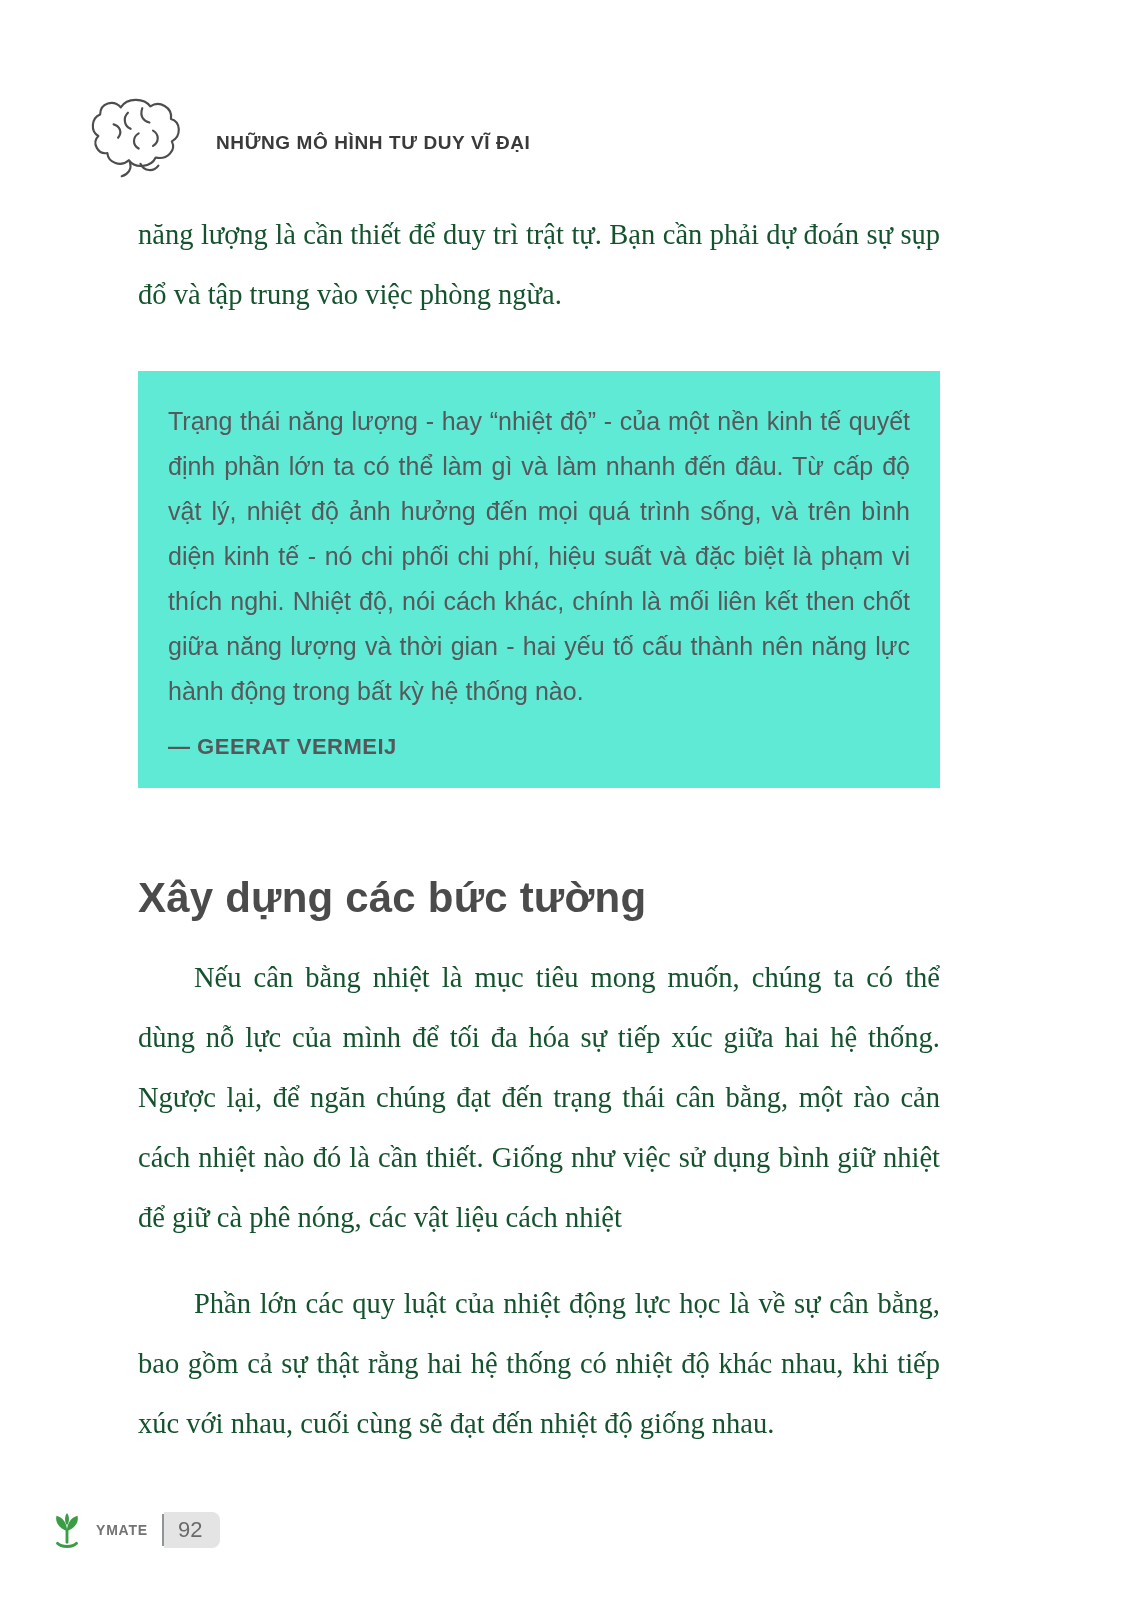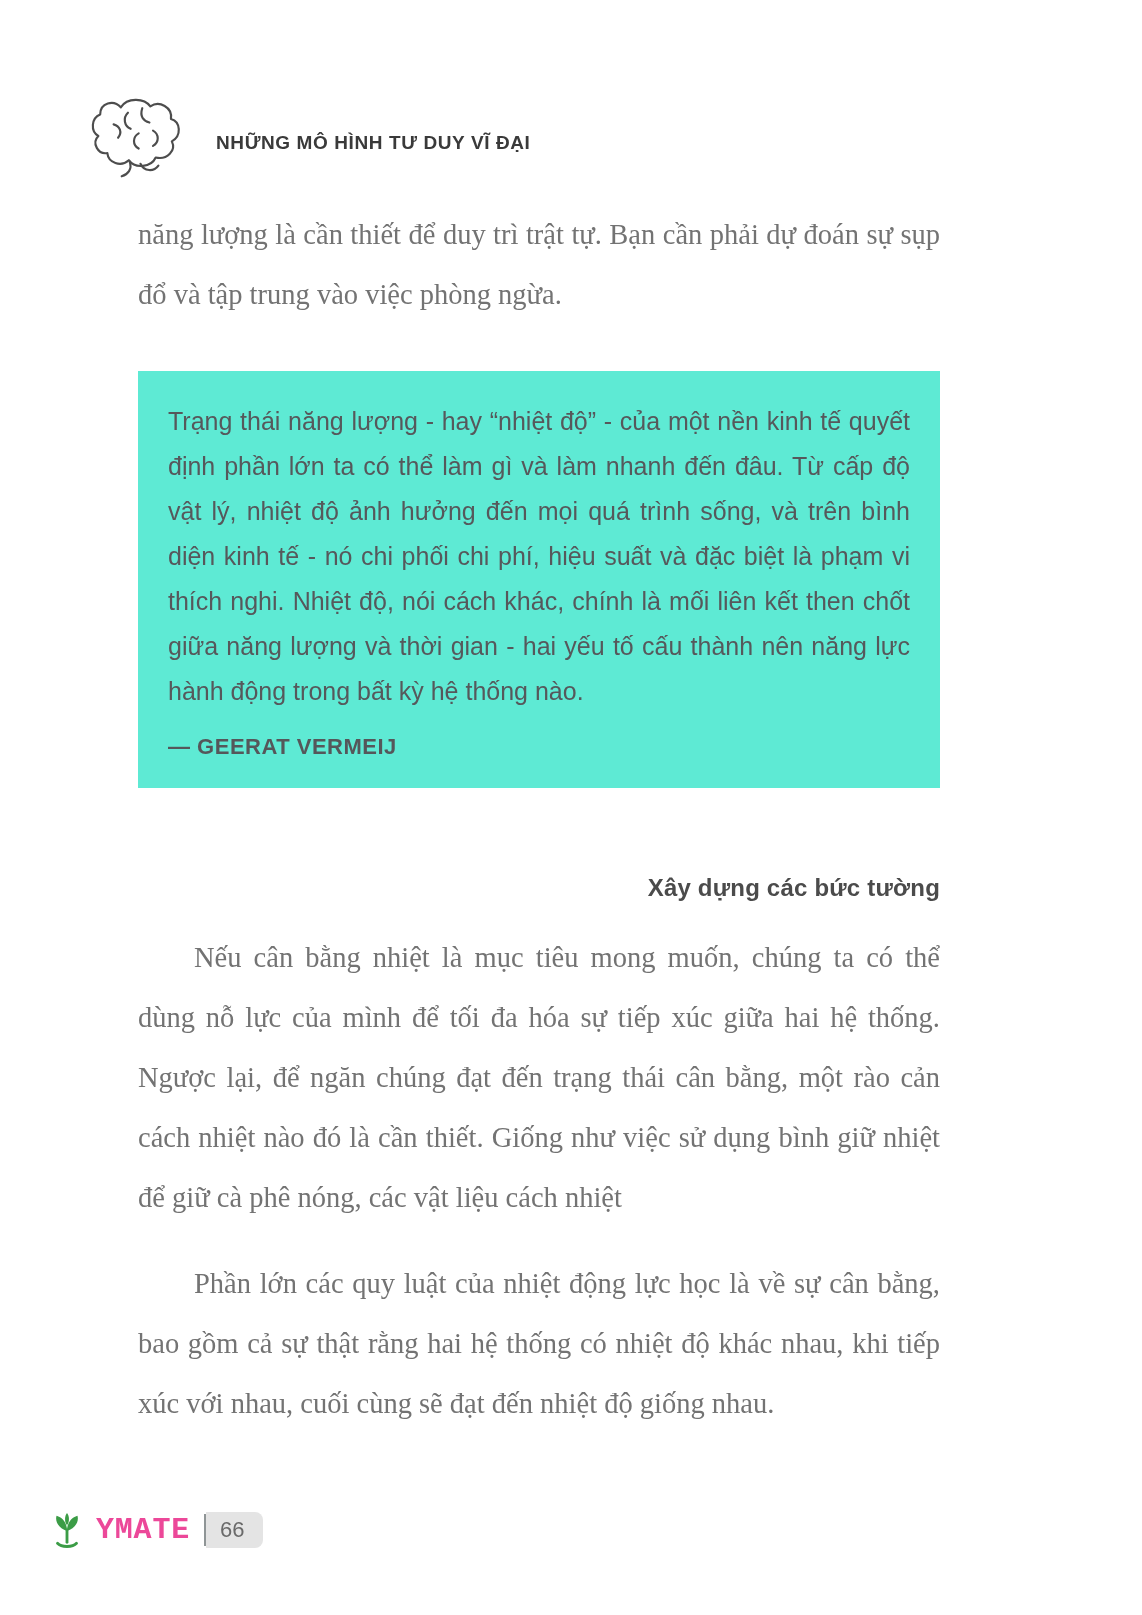--- a/index.html
+++ b/index.html
@@ -38,21 +38,21 @@
   .content{
     position:absolute;
     left:138px;
     top:160px;
     width:802px;
   }
   .body-par{
     margin:0;
     font-size:28.5px;
     line-height:60px;
-    color:#737373;
+    color:#14532d;
     text-align:justify;
   }
   .intro-par{ text-indent:0; }
   .indent-par{ text-indent:56px; margin-top:26px; }
   
   .quote-box{
     margin-top:46px;
     background:#5eead4;
     padding:28px 30px 28px 30px;
     box-sizing:border-box;
@@ -71,45 +71,44 @@
     font-weight:bold;
     font-size:22px;
     letter-spacing:0.5px;
     color:#55575a;
   }
   
   .section-heading{
     margin:86px 0 6px 0;
     font-family:"Liberation Sans", sans-serif;
     font-weight:bold;
-    font-size:24px;
+    font-size:42px;
     letter-spacing:0.2px;
     color:#4b4b4b;
-    text-align:right;
   }
   
   .footer{
     position:absolute;
     left:48px;
     top:1466px;
     display:flex;
     align-items:center;
   }
   .ymate-logo{
     width:38px;
     height:38px;
     flex:0 0 auto;
   }
   .footer-brand{
     margin-left:10px;
-    font-family:Liberation Mono, monospace;
+    font-family:Liberation Sans, sans-serif;
     font-weight:bold;
-    font-size:30px;
+    font-size:14px;
     letter-spacing:0.8px;
-    color:#ec4899;
+    color:#737373;
   }
   .footer-divider{
     width:2px;
     height:32px;
     background:#8f9596;
     margin:0 0 0 14px;
   }
   .footer-page-pill{
     background:#e4e4e4;
     border-radius:0 8px 8px 0;
@@ -161,16 +160,16 @@
         <path d="M20 21 C28 19 33 11 31 5 C24 7 20 13 20 21 Z"></path>
         <path d="M20 15 C17 11 17.5 5 20 2 C22.5 5 23 11 20 15 Z"></path>
       </g>
       <g stroke="#3b9c46" stroke-width="3" stroke-linecap="round" fill="none">
         <path d="M20 20 L20 33"></path>
         <path d="M10 34 C14 38.5 26 38.5 30 34"></path>
       </g>
     </svg>
     <div class="footer-brand">YMATE</div>
     <div class="footer-divider"></div>
-    <div class="footer-page-pill">66</div>
+    <div class="footer-page-pill">92</div>
   </div>
 
 </div>
 
 </body></html>

